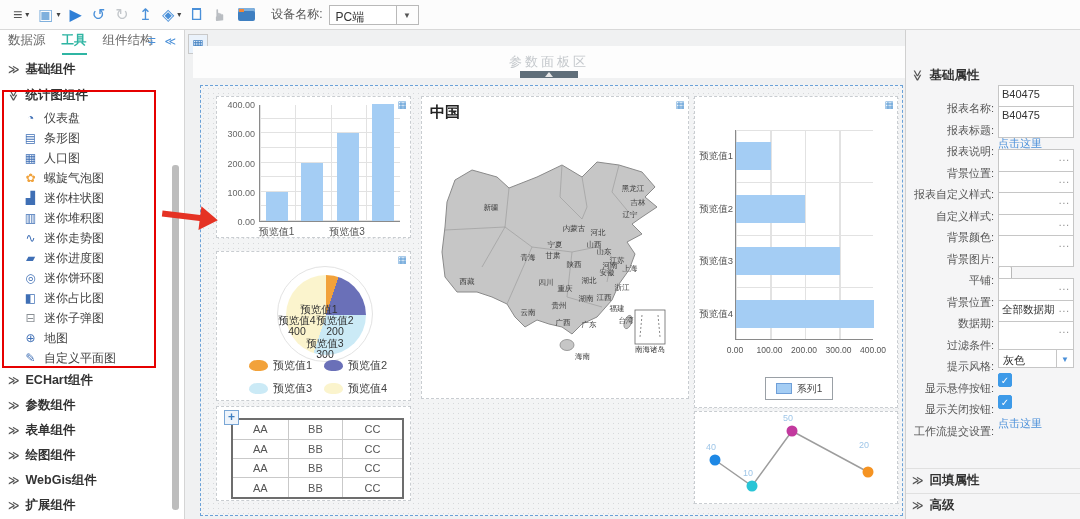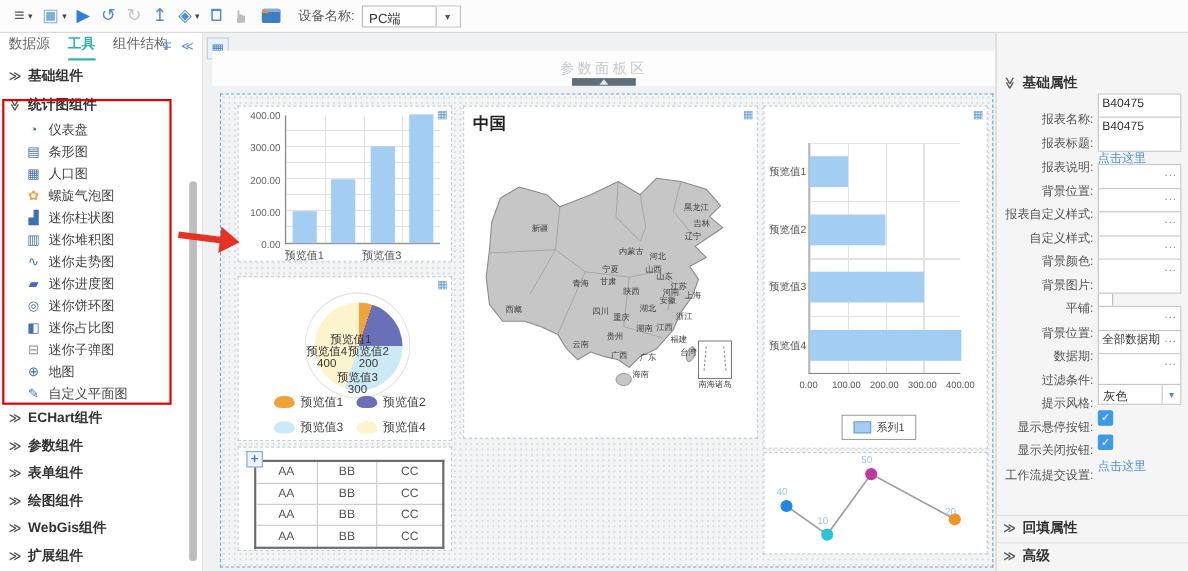--- a/index.html
+++ b/index.html
@@ -409,21 +409,21 @@
             <span class="prov-lab" style="left: 124px; top: 186px;">四川</span>
             <span class="prov-lab" style="left: 143px; top: 192px;">重庆</span>
             <span class="prov-lab" style="left: 164px; top: 202px;">湖南</span>
             <span class="prov-lab" style="left: 182px; top: 201px;">江西</span>
             <span class="prov-lab" style="left: 137px; top: 209px;">贵州</span>
             <span class="prov-lab" style="left: 195px; top: 212px;">福建</span>
             <span class="prov-lab" style="left: 106px; top: 216px;">云南</span>
             <span class="prov-lab" style="left: 141px; top: 226px;">广西</span>
             <span class="prov-lab" style="left: 167px; top: 228px;">广东</span>
             <span class="prov-lab" style="left: 204px; top: 224px;">台湾</span>
-            <span class="prov-lab" style="left: 145px; top: 244px; padding-left: 31px;">海南</span>
+            <span class="prov-lab" style="left: 145px; top: 260px; padding-left: 31px;">海南</span>
             <span class="prov-lab" style="left: 211px; top: 92px;">黑龙江</span>
             <span class="prov-lab" style="left: 216px; top: 106px;">吉林</span>
             <span class="prov-lab" style="left: 208px; top: 118px;">辽宁</span>
           </div>
         <span class="islands-lab" style="left:228px;top:248px;">南海诸岛</span>
       </div>
 
 
       <div id="hbar-widget" class="widget" style="left:493px;top:10px;width:204px;height:312px;">
         <span class="w-icon">▦</span>
@@ -453,21 +453,21 @@
             <polyline points="20,48 57,74 97,19 173,60" fill="none" stroke="#9d9d9d" stroke-width="1.5"></polyline>
             <circle cx="20" cy="48" r="5.5" fill="#1e88e5"></circle>
             <circle cx="57" cy="74" r="5.5" fill="#29c5d6"></circle>
             <circle cx="97" cy="19" r="5.5" fill="#c2399e"></circle>
             <circle cx="173" cy="60" r="5.5" fill="#f59322"></circle>
           </svg>
         <div id="pt-labels">
             <span class="pt-lab" style="left: 16px; top: 30px;">40</span>
             <span class="pt-lab" style="left: 53px; top: 56px;">10</span>
             <span class="pt-lab" style="left: 93px; top: 1px;">50</span>
-            <span class="pt-lab" style="left: 169px; top: 48px;">20</span>
+            <span class="pt-lab" style="left: 169px; top: 28px;">20</span>
           </div>
       </div>
 
     </div>
   </div>
 
   <div class="props">
     <div class="props-sec">
       <span class="acc-chev open" style="margin-right:6px;">≫</span>
       <span>基础属性</span>

